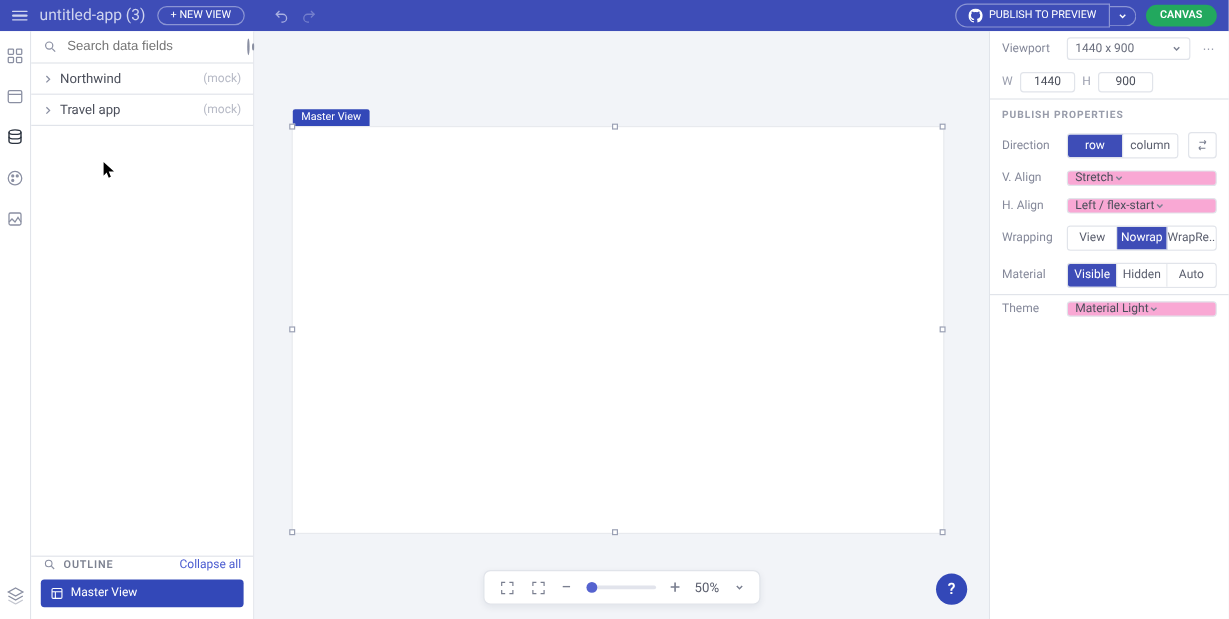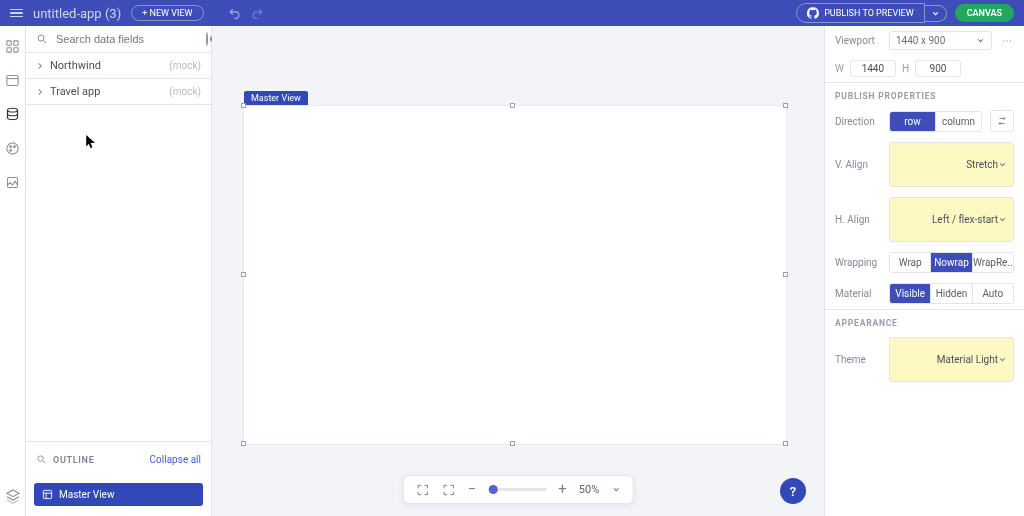--- a/index.html
+++ b/index.html
@@ -43,21 +43,21 @@
   .search input{flex:1;border:none;outline:none;font-size:11px;color:var(--text);background:transparent}
   .target{width:14px;height:14px;border:1.5px solid #8a8fa2;border-radius:50%;position:relative}
   .target::after{content:"";position:absolute;inset:3px;border:1.5px solid #8a8fa2;border-radius:50%}
   .datasources{flex:0 0 auto}
   .ds-row{display:flex;align-items:center;gap:6px;padding:6px 10px;border-bottom:1px solid var(--border);cursor:pointer}
   .ds-row .chev{color:#8a8fa2;width:8px;display:flex}
   .ds-row .name{flex:1;font-size:11px;color:#4a4e5a}
   .ds-row .tag{font-size:10px;color:#b7bac6}
   .spacer{flex:1;position:relative}
   .cursor{position:absolute;left:60px;top:30px;width:11px;height:14px}
-  .outline-hd{display:flex;align-items:center;gap:6px;padding:12px 10px;border-top:1px solid var(--border)}
+  .outline-hd{display:flex;align-items:center;gap:6px;padding:1px 10px;border-top:1px solid var(--border)}
   .outline-hd .lbl{font-size:9px;letter-spacing:.7px;color:#7d8291;font-weight:600}
   .outline-hd .collapse{margin-left:auto;font-size:10px;color:var(--link);cursor:pointer}
   .outline-item{margin:6px 8px 10px;background:#3348b8;color:#fff;border-radius:3px;padding:6px 8px;display:flex;align-items:center;gap:6px;font-size:10px;cursor:pointer}
   
   .canvaswrap{flex:1;position:relative;background:var(--bg);overflow:hidden}
   .artboard{position:absolute;left:32px;top:80px;width:542px;height:338px;background:#fff;box-shadow:0 0 0 1px rgba(0,0,0,.04)}
   .artboard-tag{position:absolute;left:32px;top:65px;background:#3348b8;color:#fff;font-size:9px;padding:2px 7px;border-radius:2px 2px 0 0}
   .sel-handle{position:absolute;width:5px;height:5px;border:1px solid #9aa0b4;background:#fff}
   .zoombar{position:absolute;left:50%;bottom:12px;transform:translateX(-50%);background:#fff;border:1px solid var(--border);border-radius:6px;box-shadow:0 2px 6px rgba(30,35,60,.08);display:flex;align-items:center;gap:12px;padding:6px 12px}
   .zoombar .zb-ico{color:#7a7f90;cursor:pointer;display:flex}
@@ -74,21 +74,21 @@
   .more-dots{color:#9b9fae;cursor:pointer;padding:0 2px}
   .wh{display:flex;align-items:center;gap:6px;flex:1}
   .wh .mini{width:46px;border:1px solid var(--border);border-radius:3px;text-align:center;padding:2px 0;background:#fff;font-size:10px;color:#4a4e5a}
   .wh .w-lbl{color:#9b9fae}
   .section-title{font-size:8.5px;letter-spacing:.8px;color:#989caa;font-weight:700;padding:8px 10px 4px}
   .seg{display:flex;border:1px solid var(--border);border-radius:3px;overflow:hidden;flex:1}
   .seg .opt{flex:1;text-align:center;padding:4px 0;font-size:10px;color:#5a5e6d;cursor:pointer;border-right:1px solid var(--border);background:#fff}
   .seg .opt:last-child{border-right:none}
   .seg .opt.sel{background:#3e4db7;color:#fff}
   .swap-btn{width:24px;height:22px;border:1px solid var(--border);border-radius:3px;display:flex;align-items:center;justify-content:center;color:#7a7f90;cursor:pointer;background:#fff}
-  .dd{flex:1;border:1px solid var(--border);border-radius:3px;background:#fef9c3;padding:16px 6px;display:flex;align-items:center;justify-content:flex-end;cursor:pointer;font-size:10px;color:#4a4e5a}
+  .dd{flex:1;border:1px solid var(--border);border-radius:3px;background:#f9a8d4;padding:0 6px;display:flex;align-items:center;justify-content:flex-start;cursor:pointer;font-size:10px;color:#4a4e5a}
   svg{display:block}
 </style>
 </head>
 <body>
 
 <div class="topbar">
   <div class="left">
     <div class="hamburger">
         <span></span>
         <span></span>
@@ -329,36 +329,35 @@
         <span>Left / flex-start</span>
         <svg width="9" height="9" viewBox="0 0 12 12" fill="none" stroke="#7a7f90" stroke-width="1.6">
             <path d="M3 4.5l3 3 3-3"></path>
           </svg>
       </div>
     </div>
 
     <div class="rp-row">
       <span class="rp-label">Wrapping</span>
       <div class="seg">
-        <div class="opt">Wrap</div>
+        <div class="opt">View</div>
         <div class="opt sel">Nowrap</div>
         <div class="opt">WrapRe..</div>
       </div>
     </div>
 
     <div class="rp-row bordered">
       <span class="rp-label">Material</span>
       <div class="seg">
         <div class="opt sel">Visible</div>
         <div class="opt">Hidden</div>
         <div class="opt">Auto</div>
       </div>
     </div>
 
-    <div class="section-title">APPEARANCE</div>
 
     <div class="rp-row">
       <span class="rp-label">Theme</span>
       <div class="dd">
         <span>Material Light</span>
         <svg width="9" height="9" viewBox="0 0 12 12" fill="none" stroke="#7a7f90" stroke-width="1.6">
             <path d="M3 4.5l3 3 3-3"></path>
           </svg>
       </div>
     </div>

